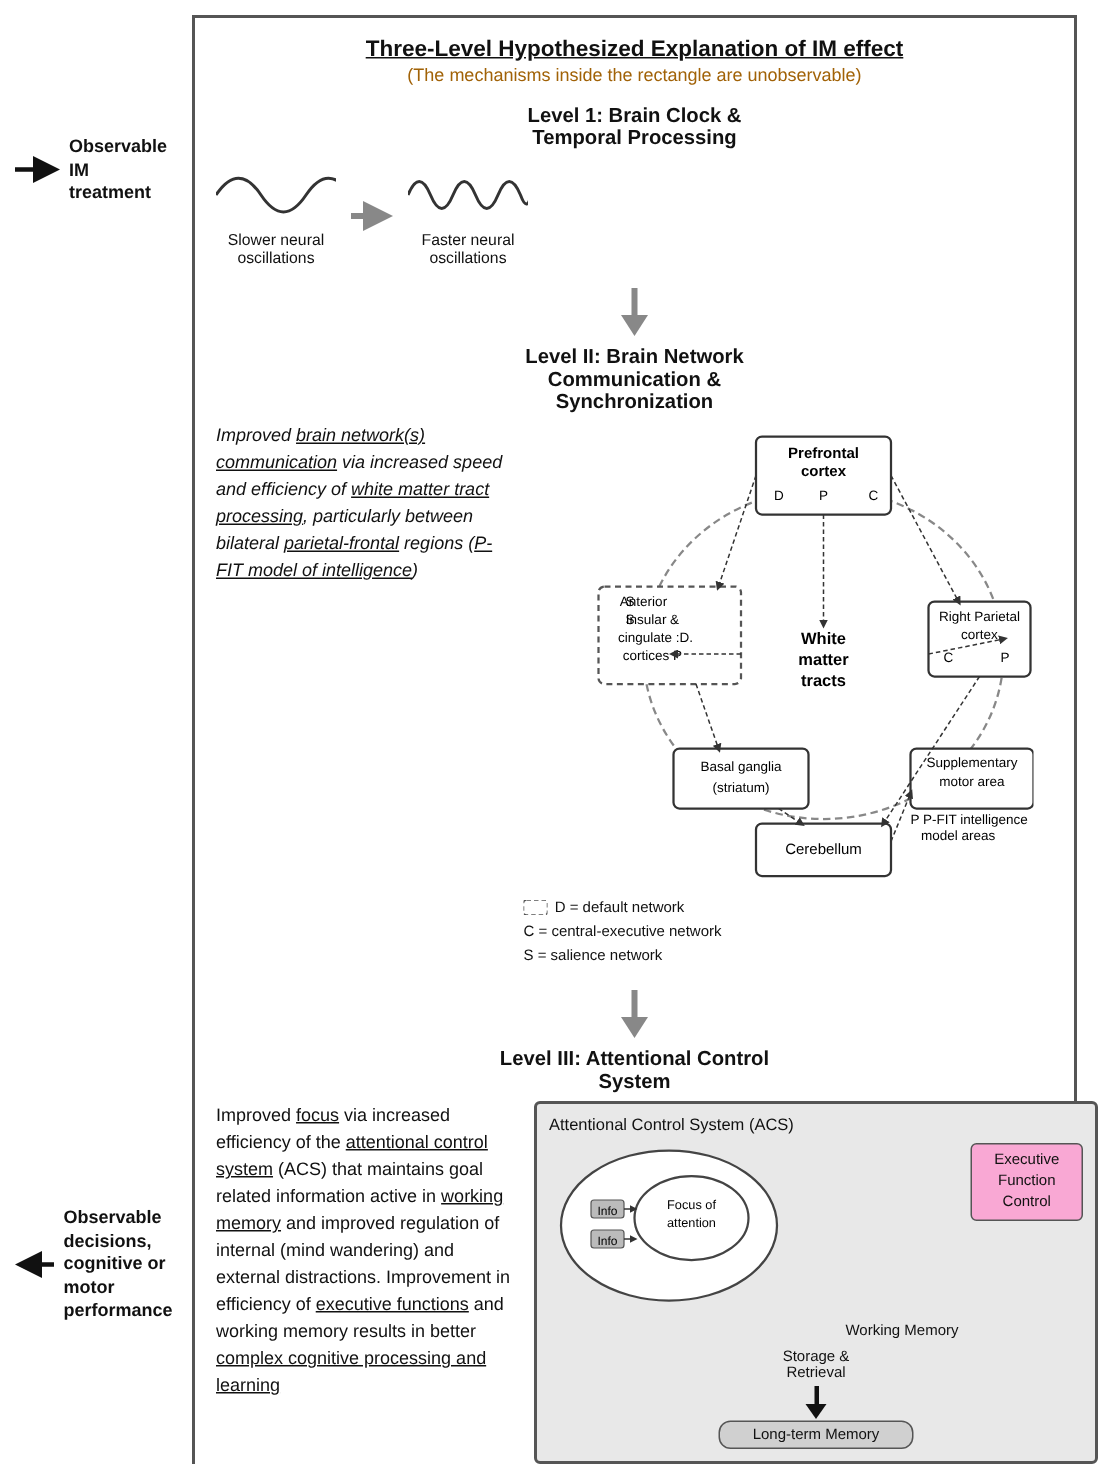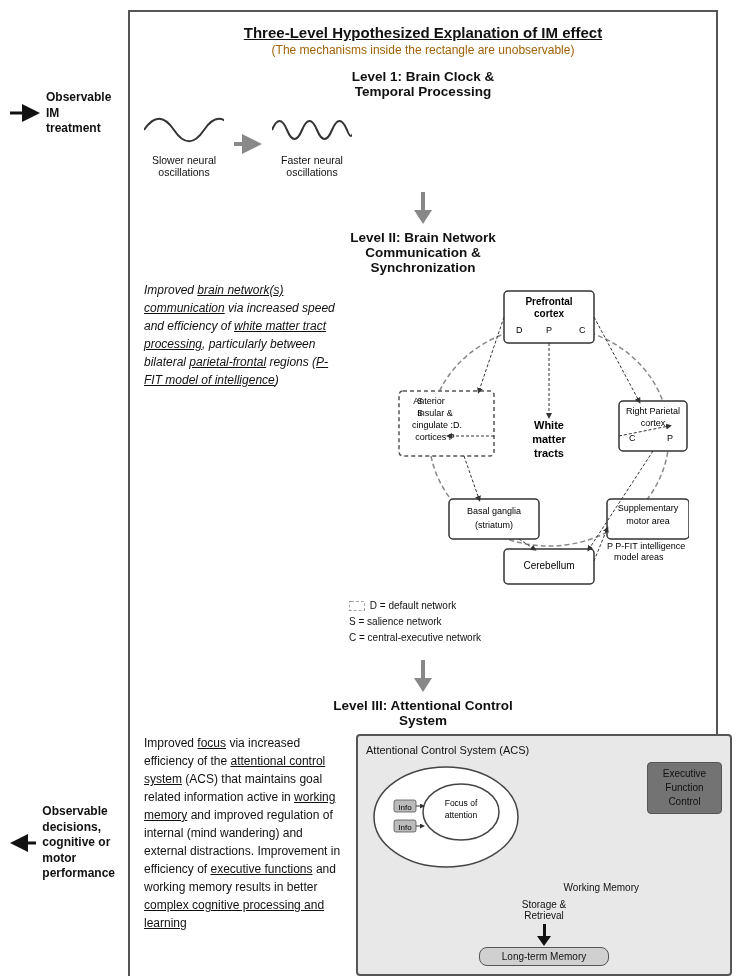--- a/index.html
+++ b/index.html
@@ -271,21 +271,21 @@
       position: relative;
     }
     .wm-label {
       font-size: 10px;
       text-align: right;
       margin-top: 2px;
     }
     .exec-box {
       border: 1.5px solid #555;
       border-radius: 4px;
-      background: #737373;
+      background: #f9a8d4;
       width: 75px;
       padding: 4px;
       font-size: 10px;
       text-align: center;
       line-height: 1.4;
     }
     .storage-area {
       margin-top: 6px;
       text-align: center;
       font-size: 10px;
@@ -446,22 +446,22 @@
             </defs>
           </svg>
           
           <div class="legend-box">
             <div>
               <svg width="16" height="10" style="display:inline-block;vertical-align:middle;margin-right:2px;">
                 <rect width="16" height="10" rx="2" stroke="#555" stroke-width="1" fill="none" stroke-dasharray="3,2"></rect>
               </svg>
               D = default network
             </div>
+            <div>C = central-executive network</div>
             <div>S = salience network</div>
-            <div>C = central-executive network</div>
           </div>
         </div>
       </div>
     </div>
 
     <div style="display:flex;justify-content:center;margin: 4px 0 6px 0;">
       <span class="down-arrow-gray"></span>
     </div>
 
     <div class="level-section">

